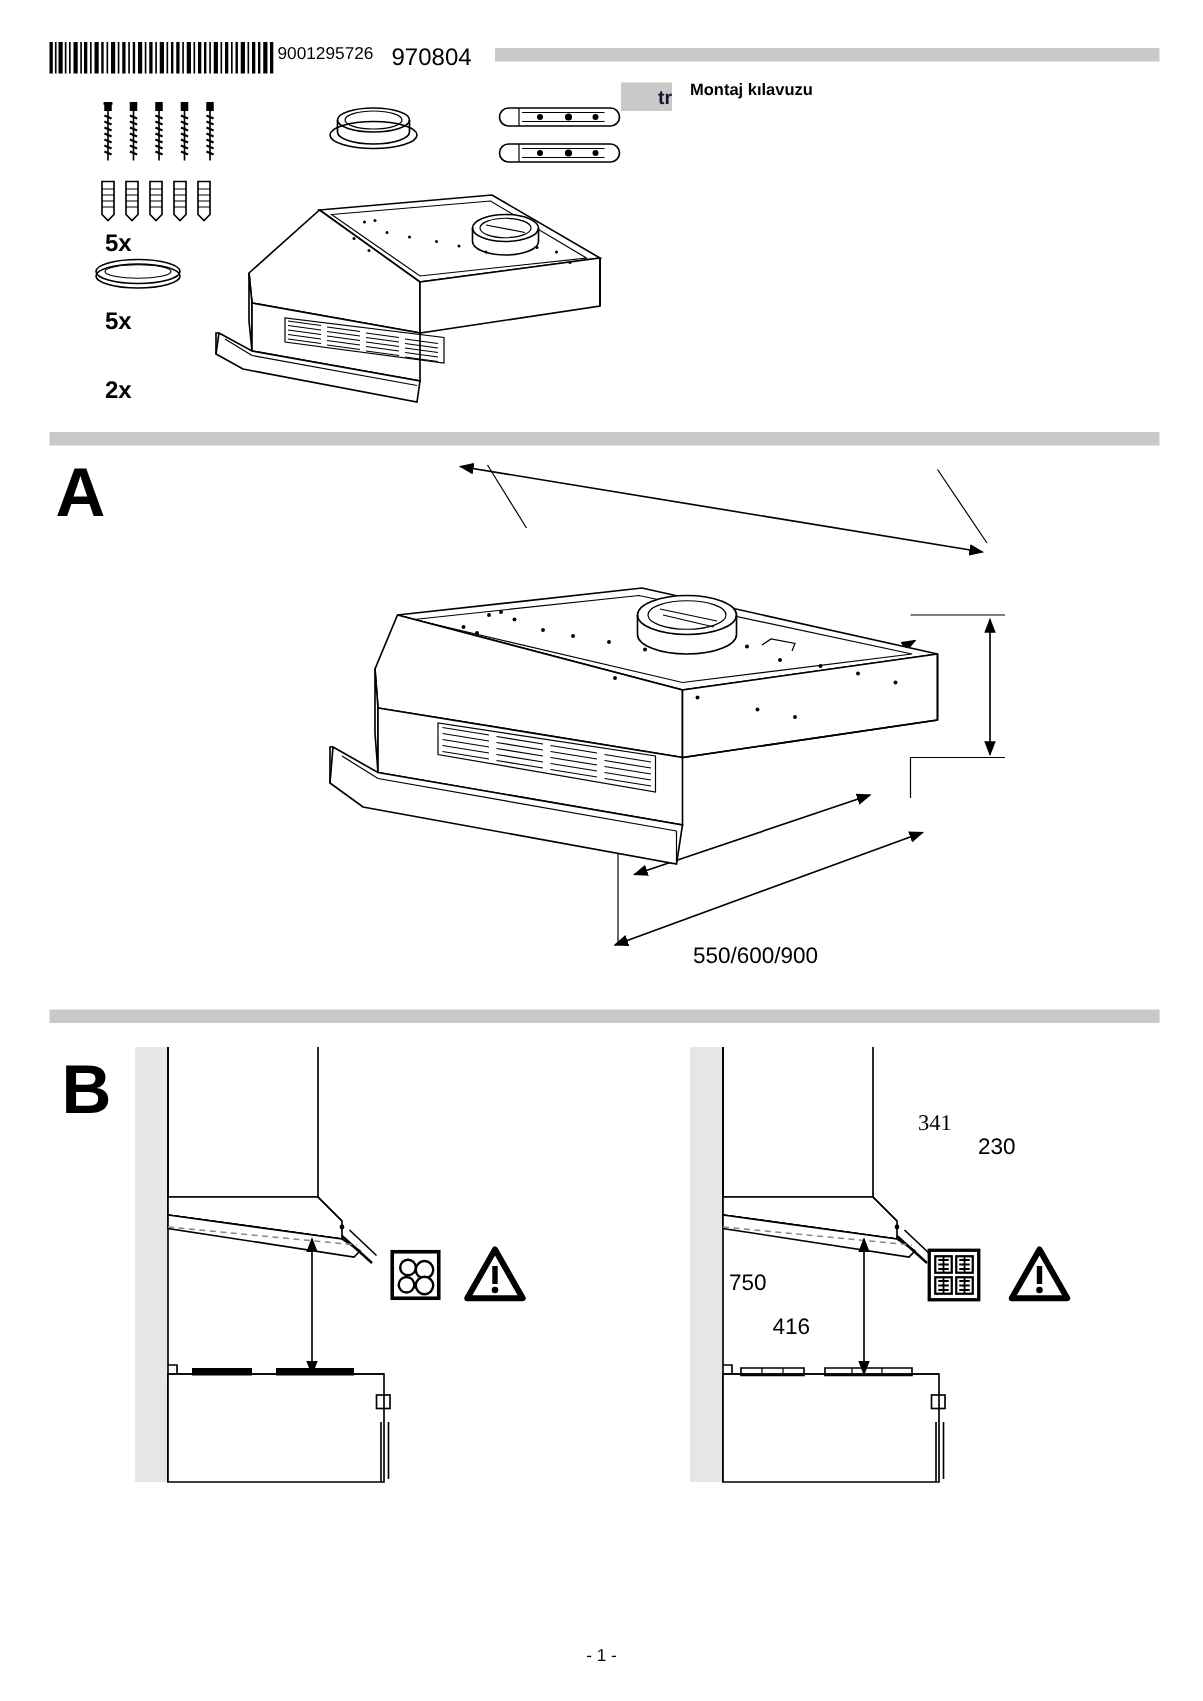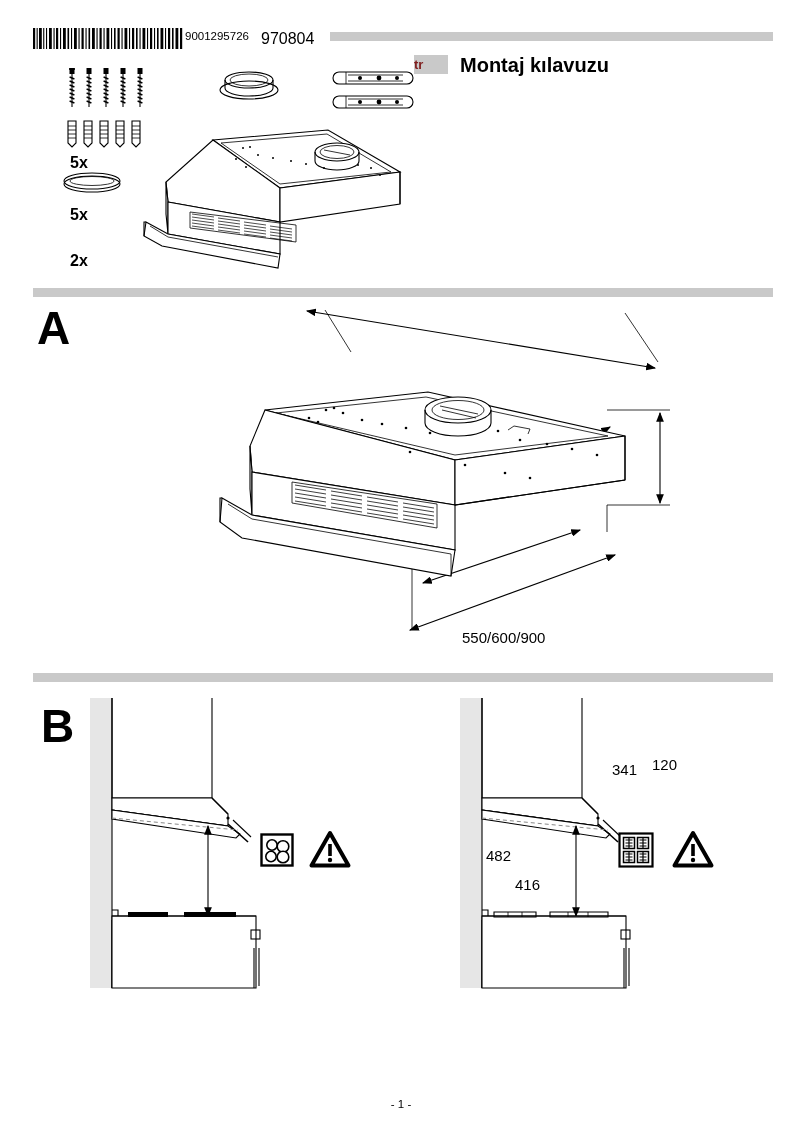--- a/index.html
+++ b/index.html
@@ -56,30 +56,30 @@
     background: #c9c9c9;
   }
 
   
   #lang-row { left: 414px; top: 55px; width: 360px; height: 24px; }
   .lang-tag {
     position: absolute;
     left: 0; top: 0;
     width: 34px; height: 19px;
     background: #c9c9c9;
-    color: #7f1d1d;
+    color: #0f172a;
     font-size: 13px;
     font-weight: bold;
-    text-align: left;
+    text-align: right;
     line-height: 19px;
   }
   .lang-title {
     position: absolute;
     left: 46px; top: -1px;
-    font-size: 20px;
+    font-size: 11px;
     font-weight: bold;
     white-space: nowrap;
   }
 
   
   .divider {
     position: absolute;
     left: 33px;
     width: 740px;
     height: 9px;
@@ -113,21 +113,21 @@
   #qty-rails  { left: 277px; top: 82px; }
 
   
   .dim {
     position: absolute;
     font-size: 15px;
     white-space: nowrap;
     font-family: "Liberation Sans", sans-serif;
   }
   #dim-width  { left: 462px; top: 334px; }
-  #dim-depth  { left: 612px; top: 466px; }
+  #dim-depth  { left: 612px; top: 446px; font-family: Liberation Serif, serif; }
   #dim-height { left: 652px; top: 461px; }
   #dim-482    { left: 486px; top: 552px; }
   #dim-525    { left: 515px; top: 581px; }
 
   
   #page-number {
     position: absolute;
     left: 0; top: 1098px;
     width: 802px;
     text-align: center;
@@ -519,22 +519,22 @@
           <circle cx="300" cy="152" r="1.3"></circle>
             <circle cx="355" cy="165" r="1.3"></circle>
           <circle cx="395" cy="173" r="1.3"></circle>
             <circle cx="420" cy="178" r="1.3"></circle>
         </g>
       </g>
     </svg>
 
     <div class="dim" id="dim-width">550/600/900</div>
     <div class="dim" id="dim-depth">341</div>
-    <div class="dim" id="dim-height">120</div>
-    <div class="dim" id="dim-482">482</div>
+    <div class="dim" id="dim-height">230</div>
+    <div class="dim" id="dim-482">750</div>
     <div class="dim" id="dim-525">416</div>
   </div>
 
   <div class="divider" id="divider-2"></div>
 
   <div class="abs" style="left:0px; top:680px; width:802px; height:340px;">
 
     <div class="section-letter" id="section-b-letter" style="top:23px;">B</div>
 
     <div class="abs" style="left:88px; top:18px; width:290px; height:300px;">

